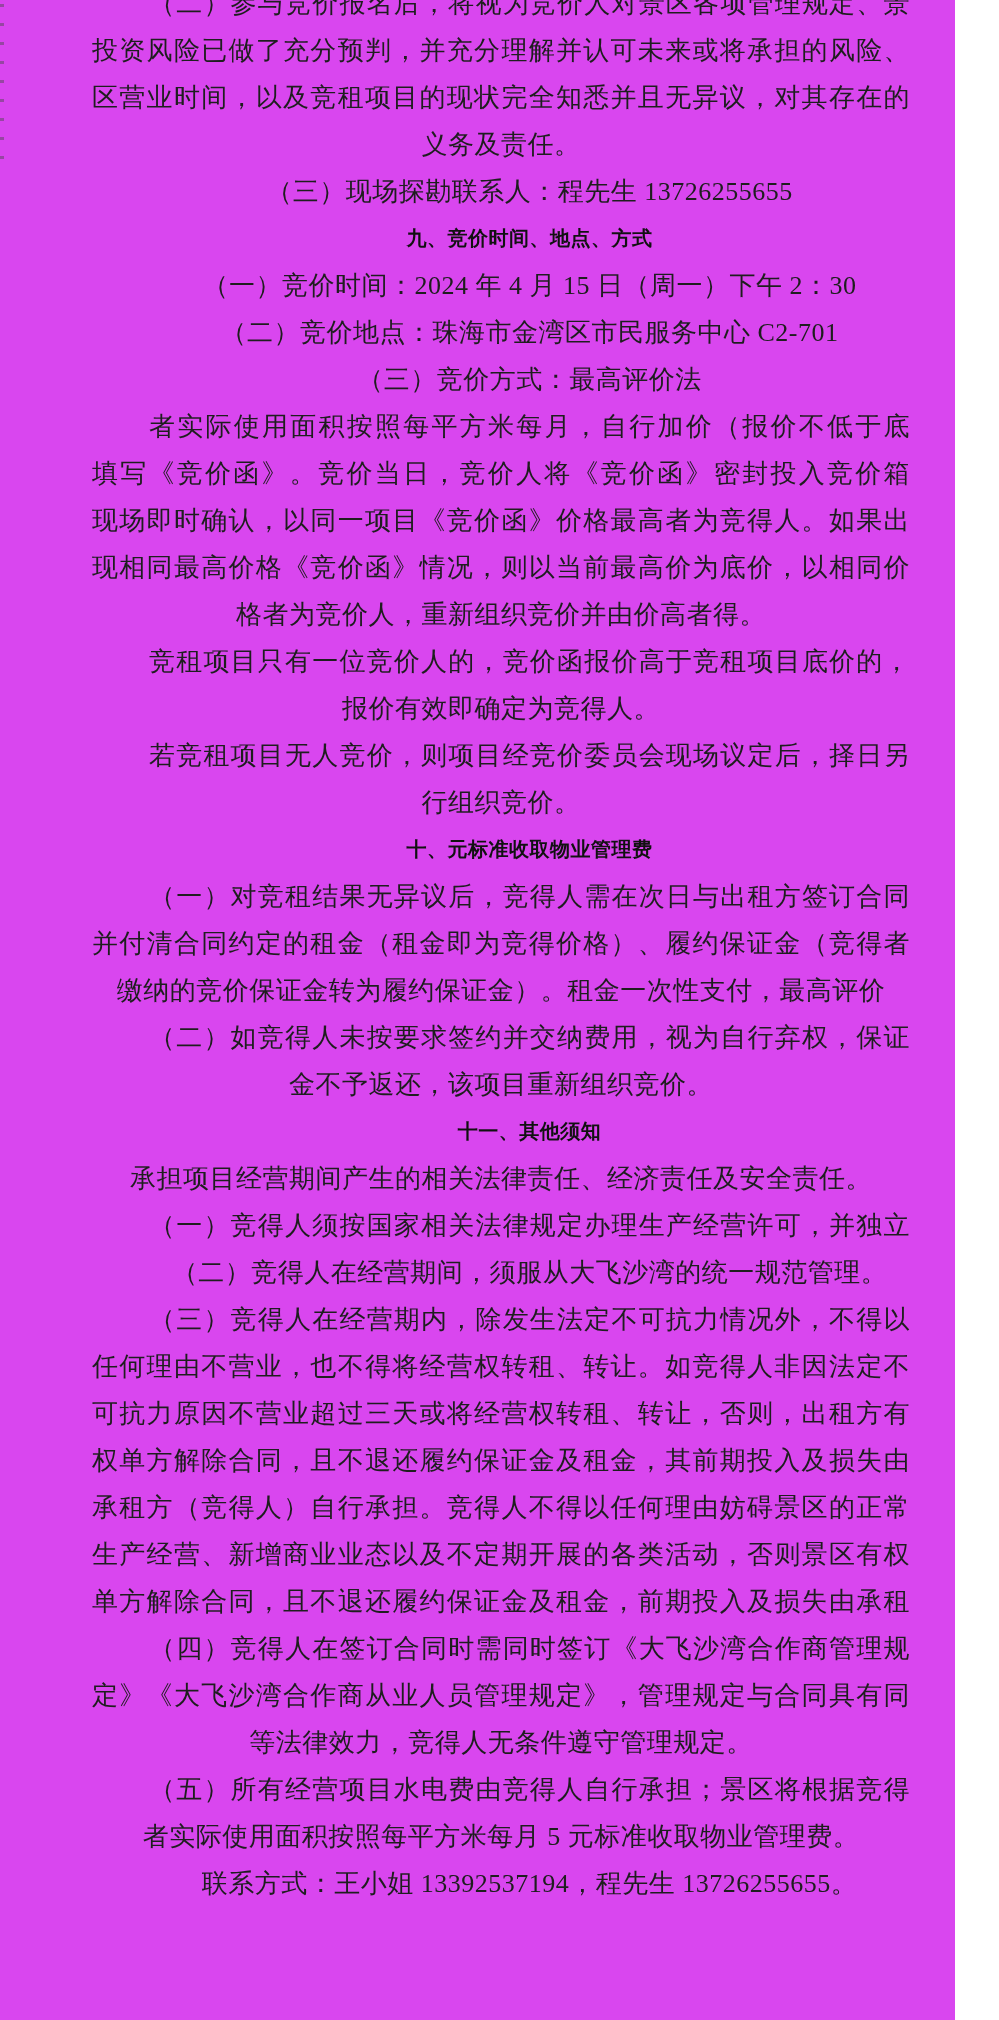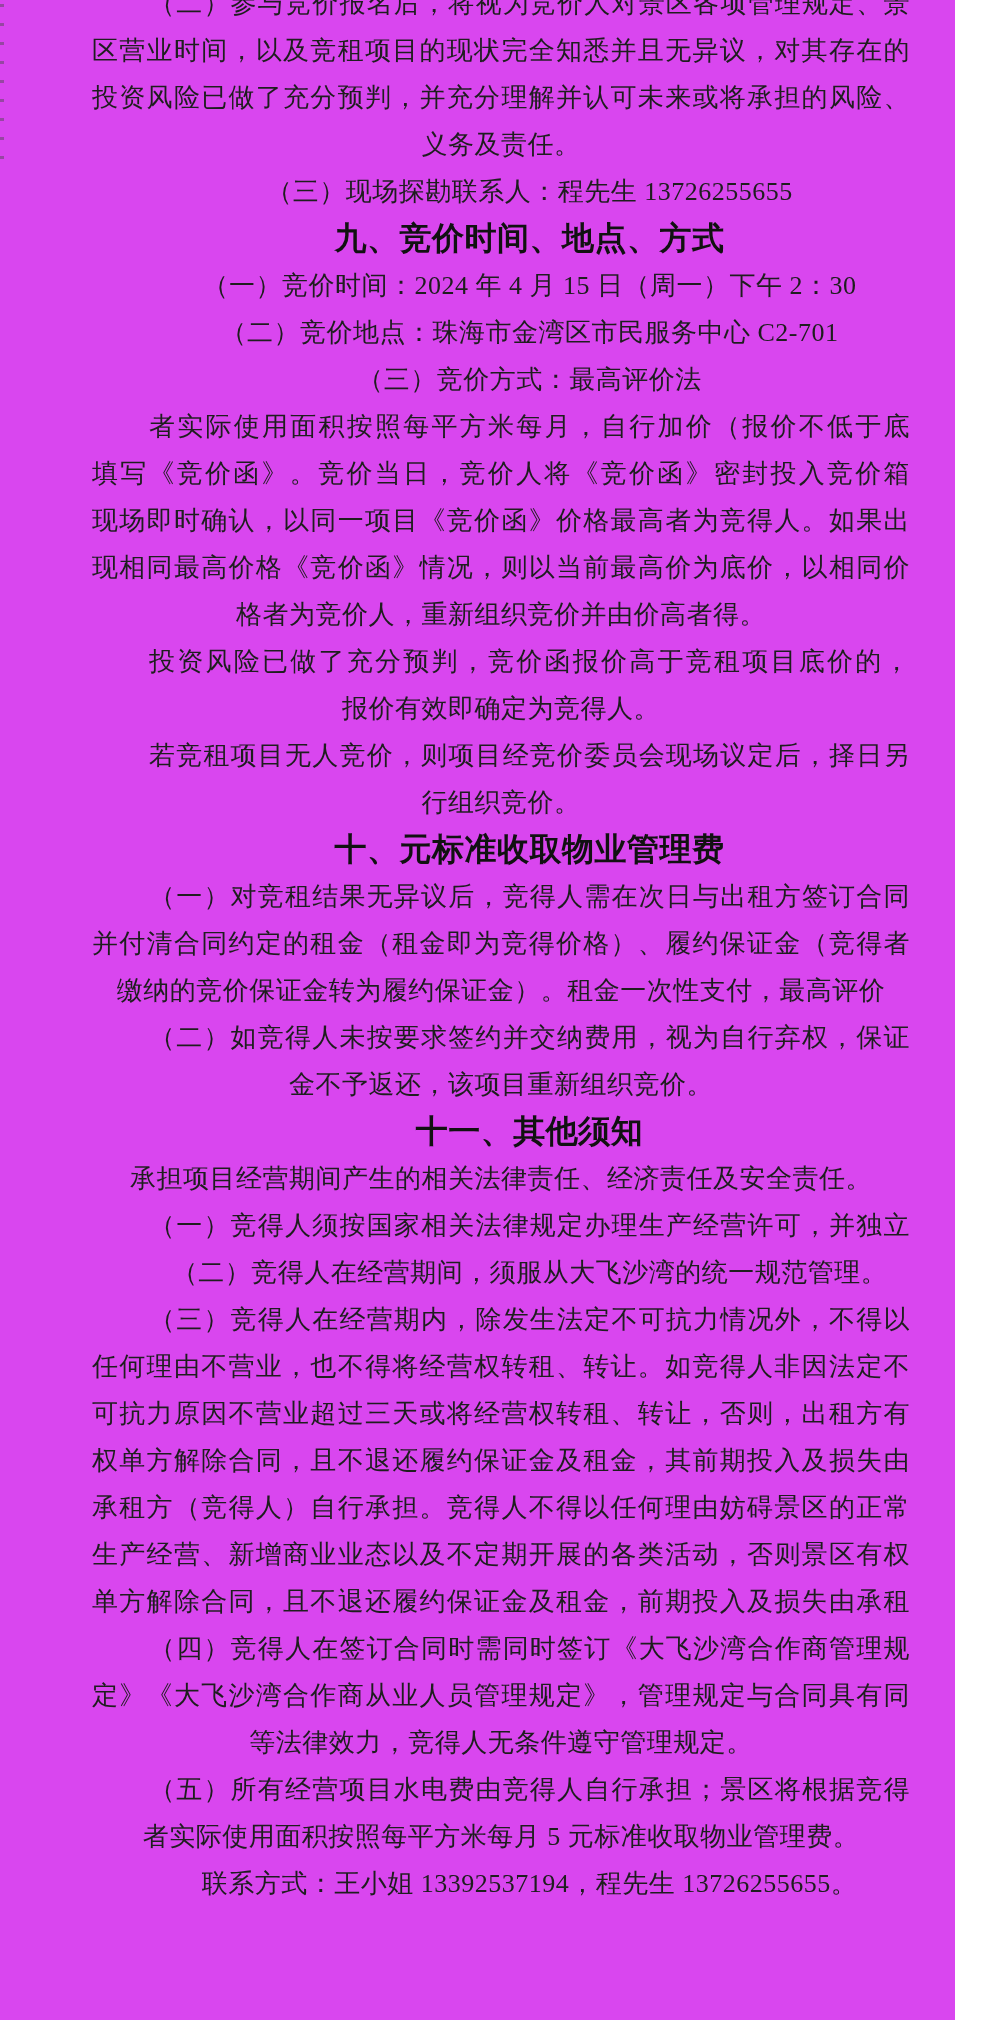--- a/index.html
+++ b/index.html
@@ -28,21 +28,21 @@
     letter-spacing: 0.5px;
   }
   .full {
     text-align: justify;
     text-align-last: justify;
   }
   .indent { padding-left: 57px; }
   .head {
     font-family: Liberation Sans, sans-serif;
     font-weight: 700;
-    font-size: 32px;
+    font-size: 20px;
     color: #111111;
   }
   .scan-noise {
     position: absolute;
     left: 0;
     top: 4px;
     width: 4px;
     height: 160px;
     background: repeating-linear-gradient(
       to bottom,
@@ -51,34 +51,34 @@
     );
   }
 </style>
 </head>
 <body>
 
 <div class="page">
   <div class="scan-noise"></div>
   <div class="doc">
     <div class="ln indent full">（二）参与竞价报名后，将视为竞价人对景区各项管理规定、景</div>
+    <div class="ln full">投资风险已做了充分预判，并充分理解并认可未来或将承担的风险、</div>
     <div class="ln full">区营业时间，以及竞租项目的现状完全知悉并且无异议，对其存在的</div>
-    <div class="ln full">投资风险已做了充分预判，并充分理解并认可未来或将承担的风险、</div>
     <div class="ln">义务及责任。</div>
     <div class="ln indent">（三）现场探勘联系人：程先生 13726255655</div>
     <div class="ln indent head">九、竞价时间、地点、方式</div>
     <div class="ln indent">（一）竞价时间：2024 年 4 月 15 日（周一）下午 2：30</div>
     <div class="ln indent">（二）竞价地点：珠海市金湾区市民服务中心 C2-701</div>
     <div class="ln indent">（三）竞价方式：最高评价法</div>
     <div class="ln indent full">者实际使用面积按照每平方米每月，自行加价（报价不低于底价）</div>
     <div class="ln full">填写《竞价函》。竞价当日，竞价人将《竞价函》密封投入竞价箱中，</div>
     <div class="ln full">现场即时确认，以同一项目《竞价函》价格最高者为竞得人。如果出</div>
     <div class="ln full">现相同最高价格《竞价函》情况，则以当前最高价为底价，以相同价</div>
     <div class="ln">格者为竞价人，重新组织竞价并由价高者得。</div>
-    <div class="ln indent full">投资风险已做了充分预判，竞价函报价高于竞租项目底价的，</div>
+    <div class="ln indent full">竞租项目只有一位竞价人的，竞价函报价高于竞租项目底价的，</div>
     <div class="ln">报价有效即确定为竞得人。</div>
     <div class="ln indent full">若竞租项目无人竞价，则项目经竞价委员会现场议定后，择日另</div>
     <div class="ln">行组织竞价。</div>
     <div class="ln indent head">十、元标准收取物业管理费</div>
     <div class="ln indent full">（一）对竞租结果无异议后，竞得人需在次日与出租方签订合同</div>
     <div class="ln full">并付清合同约定的租金（租金即为竞得价格）、履约保证金（竞得者</div>
     <div class="ln">缴纳的竞价保证金转为履约保证金）。租金一次性支付，最高评价法。</div>
     <div class="ln indent full">（二）如竞得人未按要求签约并交纳费用，视为自行弃权，保证</div>
     <div class="ln">金不予返还，该项目重新组织竞价。</div>
     <div class="ln indent head">十一、其他须知</div>

